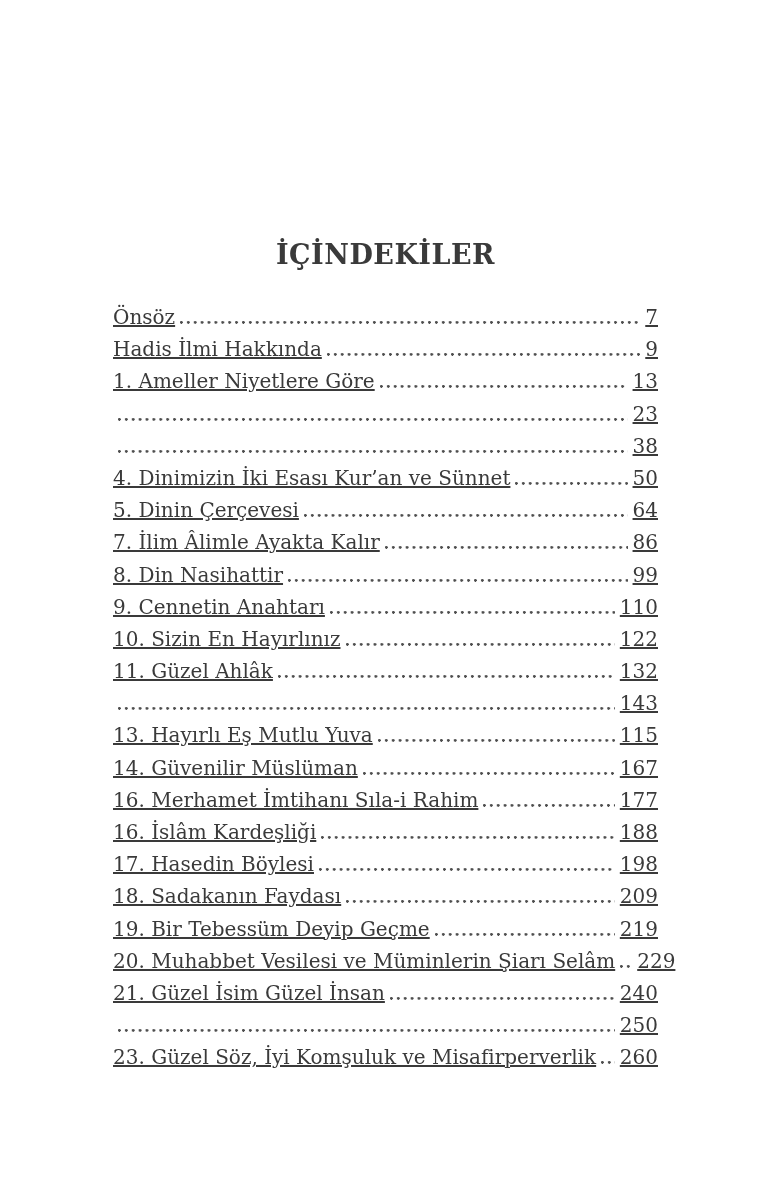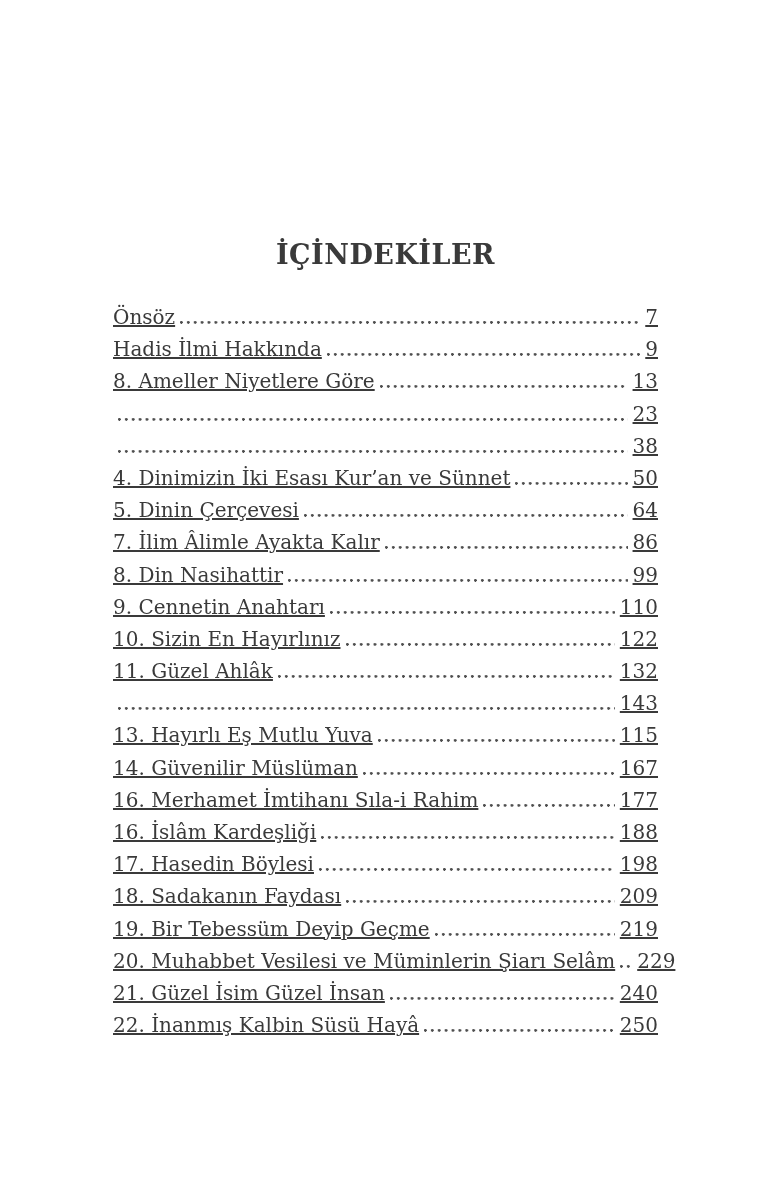--- a/index.html
+++ b/index.html
@@ -76,21 +76,21 @@
     <span class="toc-page">7</span>
   </div>
 
   <div class="toc-row">
     <span class="toc-label">Hadis İlmi Hakkında</span>
     <span class="toc-dots"></span>
     <span class="toc-page">9</span>
   </div>
 
   <div class="toc-row">
-    <span class="toc-label">8. Ameller Niyetlere Göre</span>
+    <span class="toc-label">1. Ameller Niyetlere Göre</span>
     <span class="toc-dots"></span>
     <span class="toc-page">13</span>
   </div>
 
   <div class="toc-row">
     <span class="toc-dots"></span>
     <span class="toc-page">23</span>
   </div>
 
   <div class="toc-row">
@@ -194,19 +194,23 @@
     <span class="toc-page">229</span>
   </div>
 
   <div class="toc-row">
     <span class="toc-label">21. Güzel İsim Güzel İnsan</span>
     <span class="toc-dots"></span>
     <span class="toc-page">240</span>
   </div>
 
   <div class="toc-row">
-    <span class="toc-label">22. İnanmış Kalbin Süsü Hayâ</span>
     <span class="toc-dots"></span>
     <span class="toc-page">250</span>
   </div>
 
+  <div class="toc-row">
+    <span class="toc-label">23. Güzel Söz, İyi Komşuluk ve Misafirperverlik</span>
+    <span class="toc-dots"></span>
+    <span class="toc-page">260</span>
+  </div>
 </div>
 </div>
 
 </body></html>

